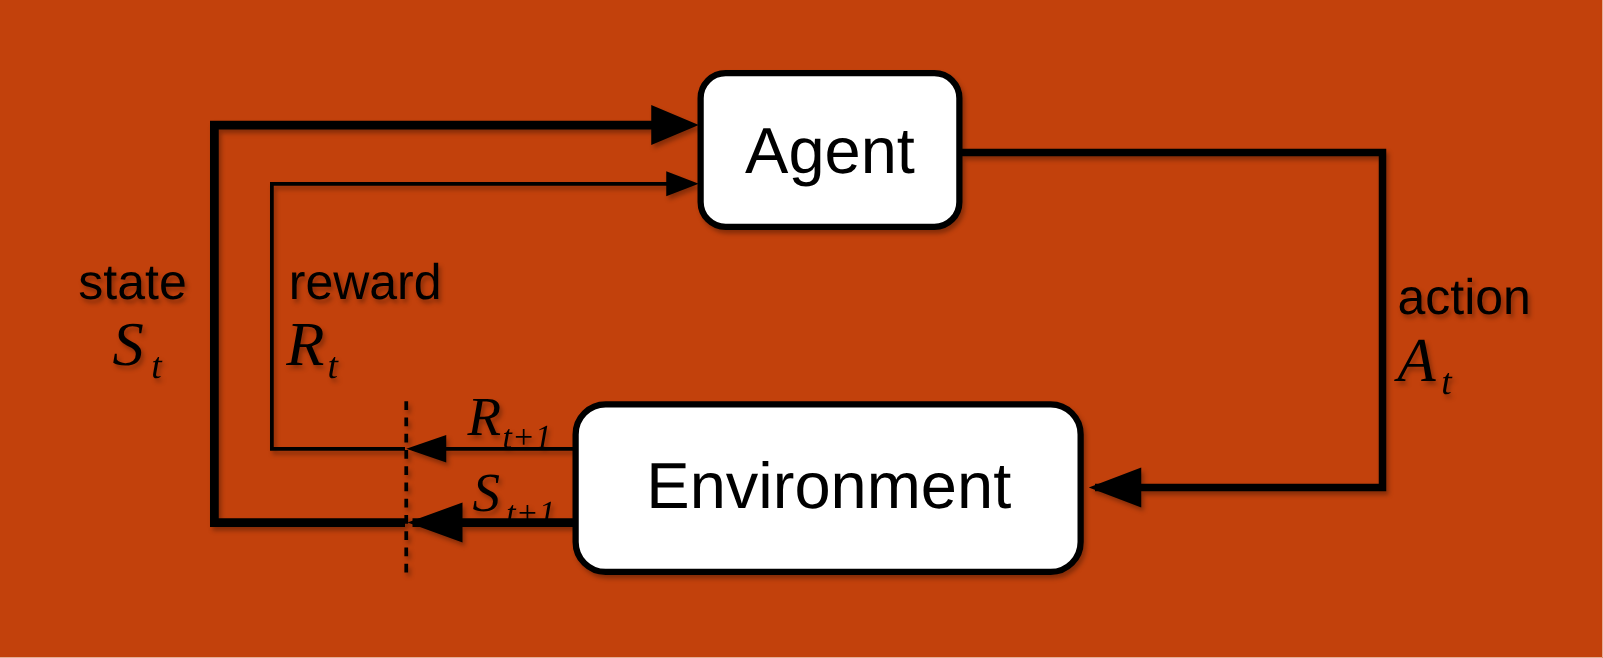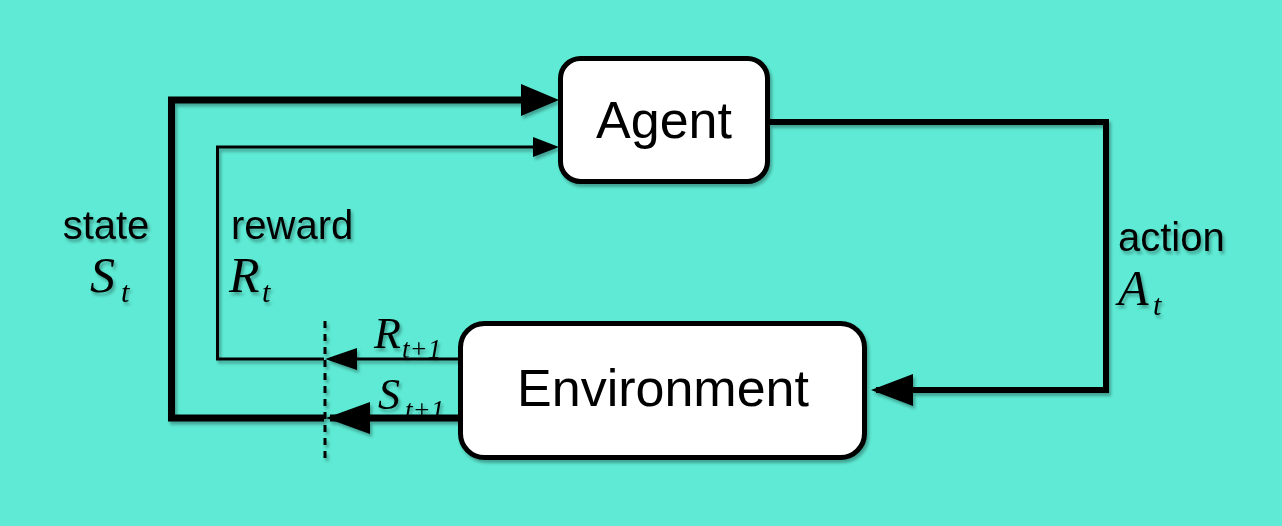--- a/index.html
+++ b/index.html
@@ -5,21 +5,21 @@
   html, body {
     margin: 0;
     padding: 0;
     background: #ffffff;
     font-family: "Liberation Sans", sans-serif;
   }
   .canvas {
     position: relative;
     width: 1282px;
     height: 526px;
-    background: #5eead4;
+    background: #c2410c;
     overflow: hidden;
   }
   svg { display: block; }
   .soft-shadow {
     filter: drop-shadow(2px 3px 1.5px rgba(0,0,0,0.30));
   }
   .node-box {
     fill: #ffffff;
     stroke: #000000;
     stroke-width: 5;

